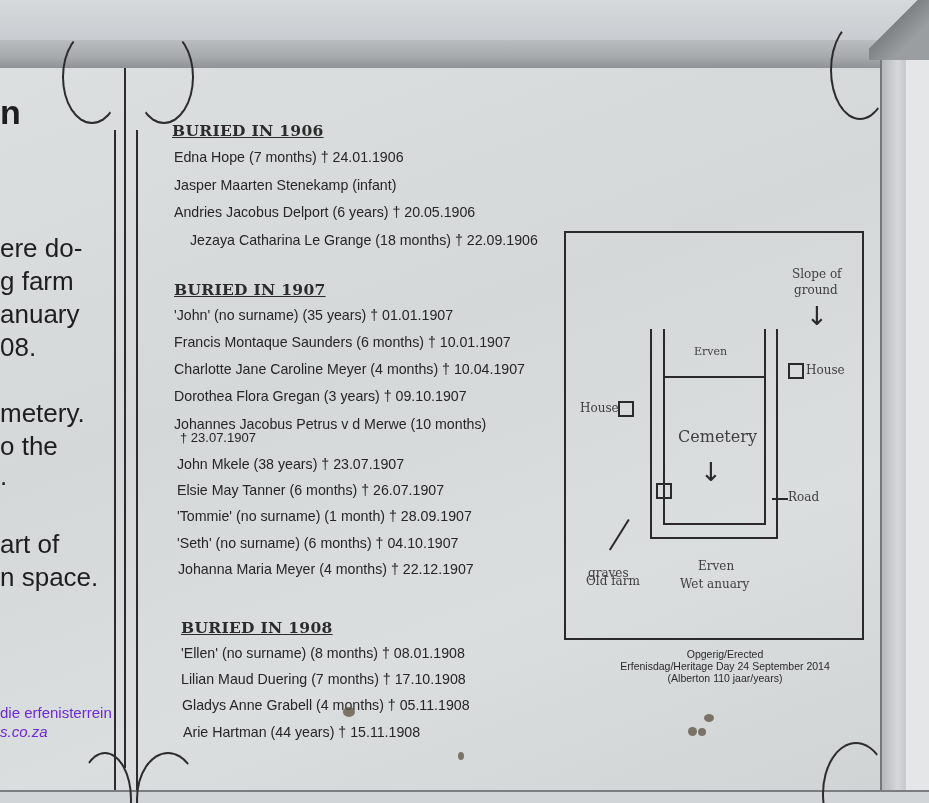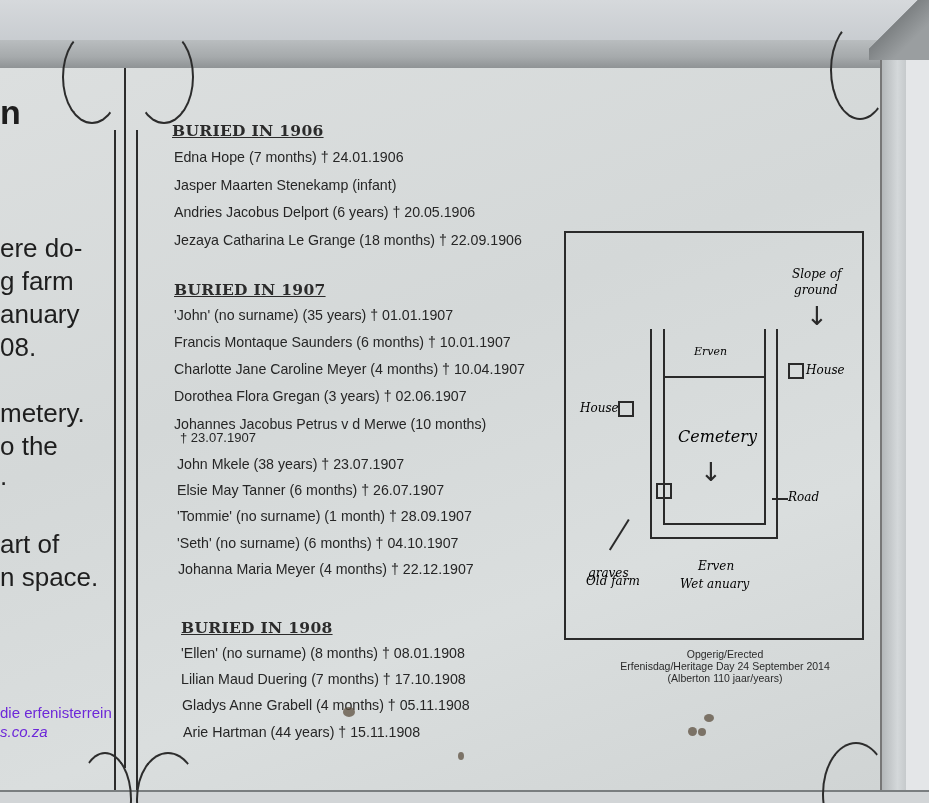--- a/index.html
+++ b/index.html
@@ -24,21 +24,21 @@
 
     .left-text { position: absolute; left: 0; font-size: 26px; color: #1e1e1e; white-space: nowrap; line-height: 33px; }
     .left-small { position: absolute; left: 0; font-size: 15px; color: #6d28d9; white-space: nowrap; }
 
     .section-heading { position: absolute; left: 172px; font-family: "DejaVu Serif", serif; font-weight: bold;
       font-size: 15.5px; color: #2b2b2b; text-decoration: underline; letter-spacing: 0.3px; }
     .entry { position: absolute; left: 174px; font-size: 14.2px; color: #262626; white-space: nowrap; }
 
     .map-box { position: absolute; left: 564px; top: 231px; width: 296px; height: 405px; border: 2px solid #2a2a2a; }
     .map-title { position: absolute; left: 0; width: 296px; top: 4px; text-align: center; font-weight: bold; font-size: 13.5px; color: #222; }
-    .hand { position: absolute; font-family: "DejaVu Serif", serif; font-style: italic; font-size: 12px; color: #000000; white-space: nowrap; }
+    .hand { position: absolute; font-family: "DejaVu Serif", serif; font-size: 12px; color: #404040; white-space: nowrap; }
     .mline { position: absolute; background: #2a2a2a; }
     .sq { position: absolute; border: 2px solid #2a2a2a; width: 12px; height: 12px; }
     .arrow { position: absolute; font-size: 26px; color: #2a2a2a; font-family: "DejaVu Sans", sans-serif; line-height: 1; }
 
     .erected { position: absolute; left: 590px; top: 648px; width: 270px; text-align: center; font-size: 10.5px; color: #2a2a2a; line-height: 12px; }
 
     .stain { position: absolute; border-radius: 50%; background: #5e5040; opacity: 0.75; }
   </style>
 </head>
 <body>
@@ -71,27 +71,27 @@
 <div class="left-text" style="top:460px;">.</div>
 <div class="left-text" style="top:528px;">art of</div>
 <div class="left-text" style="top:561px;">n space.</div>
 <div class="left-small" style="top:704px;">die erfenisterrein</div>
 <div class="left-small" style="top:723px;font-style:italic;">s.co.za</div>
 
 <div class="section-heading" style="top:121px;">BURIED IN 1906</div>
 <div class="entry" style="top:149px;">Edna Hope (7 months) † 24.01.1906</div>
 <div class="entry" style="top:177px;">Jasper Maarten Stenekamp (infant)</div>
 <div class="entry" style="top:204px;">Andries Jacobus Delport (6 years) † 20.05.1906</div>
-<div class="entry" style="top:232px;">Jezaya Catharina Le Grange (18 months) † 22.09.1906</div>
+<div class="entry" style="top:232px;margin-left:16px;">Jezaya Catharina Le Grange (18 months) † 22.09.1906</div>
 
 <div class="section-heading" style="top:280px;left:174px;">BURIED IN 1907</div>
 <div class="entry" style="top:307px;">'John' (no surname) (35 years) † 01.01.1907</div>
 <div class="entry" style="top:334px;">Francis Montaque Saunders (6 months) † 10.01.1907</div>
 <div class="entry" style="top:361px;">Charlotte Jane Caroline Meyer (4 months) † 10.04.1907</div>
-<div class="entry" style="top:388px;">Dorothea Flora Gregan (3 years) † 02.06.1907</div>
+<div class="entry" style="top:388px;">Dorothea Flora Gregan (3 years) † 09.10.1907</div>
 <div class="entry" style="top:416px;">Johannes Jacobus Petrus v d Merwe (10 months)</div>
 <div class="entry" style="top:430px;left:180px;font-size:13px;">† 23.07.1907</div>
 <div class="entry" style="top:456px;left:177px;">John Mkele (38 years) † 23.07.1907</div>
 <div class="entry" style="top:482px;left:177px;">Elsie May Tanner (6 months) † 26.07.1907</div>
 <div class="entry" style="top:508px;left:177px;">'Tommie' (no surname) (1 month) † 28.09.1907</div>
 <div class="entry" style="top:535px;left:177px;">'Seth' (no surname) (6 months) † 04.10.1907</div>
 <div class="entry" style="top:561px;left:178px;">Johanna Maria Meyer (4 months) † 22.12.1907</div>
 
 <div class="section-heading" style="top:618px;left:181px;">BURIED IN 1908</div>
 <div class="entry" style="top:645px;left:181px;">'Ellen' (no surname) (8 months) † 08.01.1908</div>

